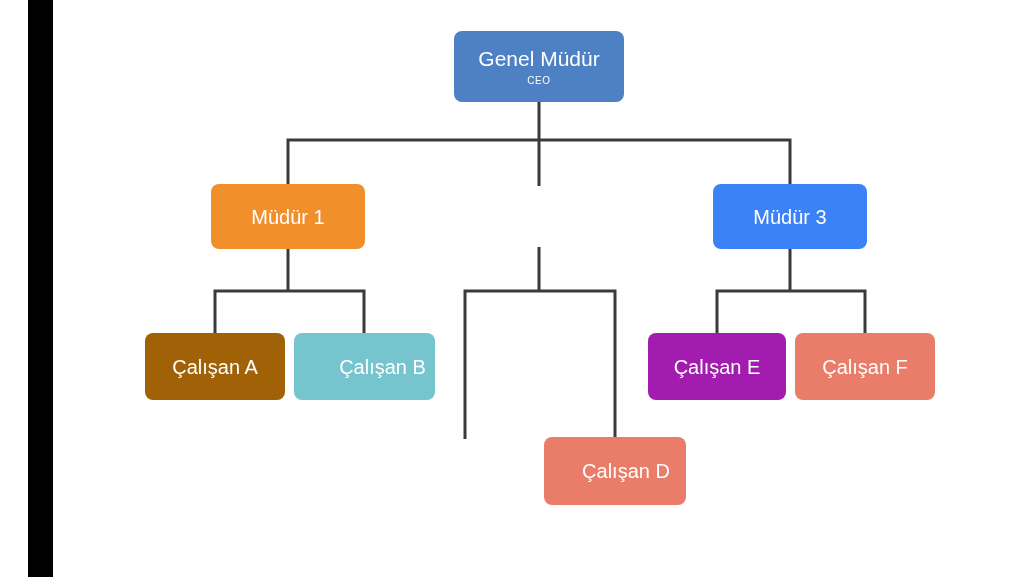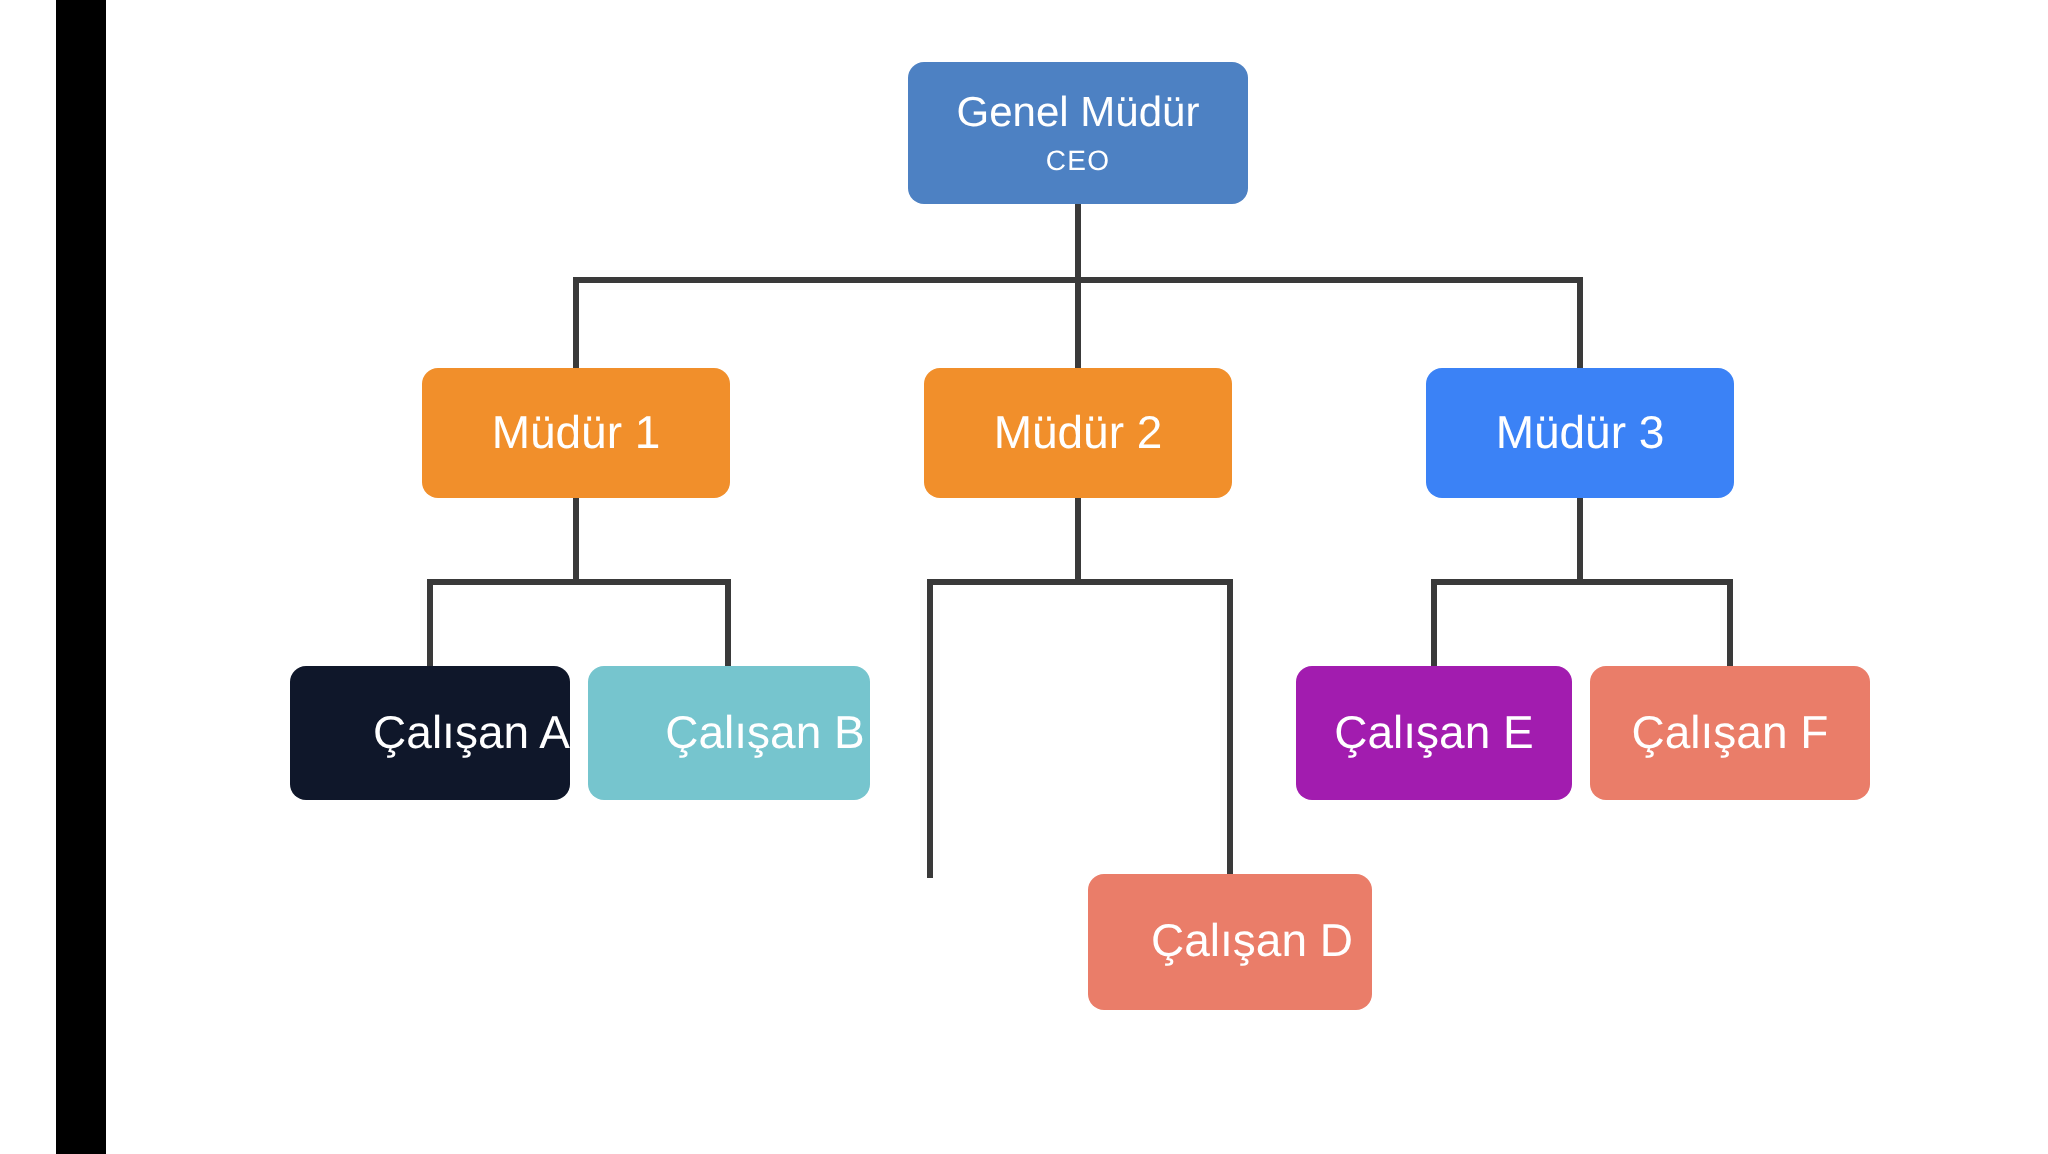--- a/index.html
+++ b/index.html
@@ -36,22 +36,22 @@
     z-index: 2;
     border-radius: 8px;
     color: #ffffff;
     display: flex;
     flex-direction: column;
     align-items: center;
     justify-content: center;
     text-align: center;
     box-sizing: border-box;
   }
-  .node-label { font-size: 23px; line-height: 1.1; }
-  .node-sublabel { font-size: 14px; letter-spacing: 0.6px; margin-top: 4px; }
+  .node-label { font-size: 20px; line-height: 1.1; }
+  .node-sublabel { font-size: 10px; letter-spacing: 0.6px; margin-top: 4px; }
   
   #node-ceo      { left: 426px; top: 31px;  width: 170px; height: 71px; }
   #node-ceo .node-label { font-size: 21px; }
   #node-mudur1   { left: 183px; top: 184px; width: 154px; height: 65px; }
   #node-mudur2   { left: 434px; top: 184px; width: 154px; height: 65px; }
   #node-mudur3   { left: 685px; top: 184px; width: 154px; height: 65px; }
   #node-calisan-a { left: 117px; top: 333px; width: 140px; height: 67px; }
   #node-calisan-b { left: 266px; top: 333px; width: 141px; height: 67px; }
   #node-calisan-e { left: 620px; top: 333px; width: 138px; height: 67px; }
   #node-calisan-f { left: 767px; top: 333px; width: 140px; height: 67px; }
@@ -75,29 +75,26 @@
 
   <div class="node" id="node-ceo" style="background-color: rgb(77, 129, 195);">
     <span class="node-label">Genel Müdür</span>
     <span class="node-sublabel">CEO</span>
   </div>
 
   <div class="node" id="node-mudur1" style="background-color: rgb(241, 143, 43);">
     <span class="node-label">Müdür 1</span>
   </div>
 
-  <div class="node" id="node-mudur2" style="background-color: rgb(241, 143, 43);">
-    <span class="node-label">Müdür 2</span>
-  </div>
 
   <div class="node" id="node-mudur3" style="background-color: #3b82f6;">
     <span class="node-label">Müdür 3</span>
   </div>
 
-  <div class="node" id="node-calisan-a" style="background-color: #0f172a; align-items: flex-end;">
+  <div class="node" id="node-calisan-a" style="background-color: #a16207;">
     <span class="node-label">Çalışan A</span>
   </div>
 
   <div class="node" id="node-calisan-b" style="background-color: rgb(118, 197, 206); padding-left: 36px;">
     <span class="node-label">Çalışan B</span>
   </div>
 
 
   <div class="node" id="node-calisan-d" style="background-color: rgb(234, 125, 105); padding-left: 22px;">
     <span class="node-label">Çalışan D</span>

